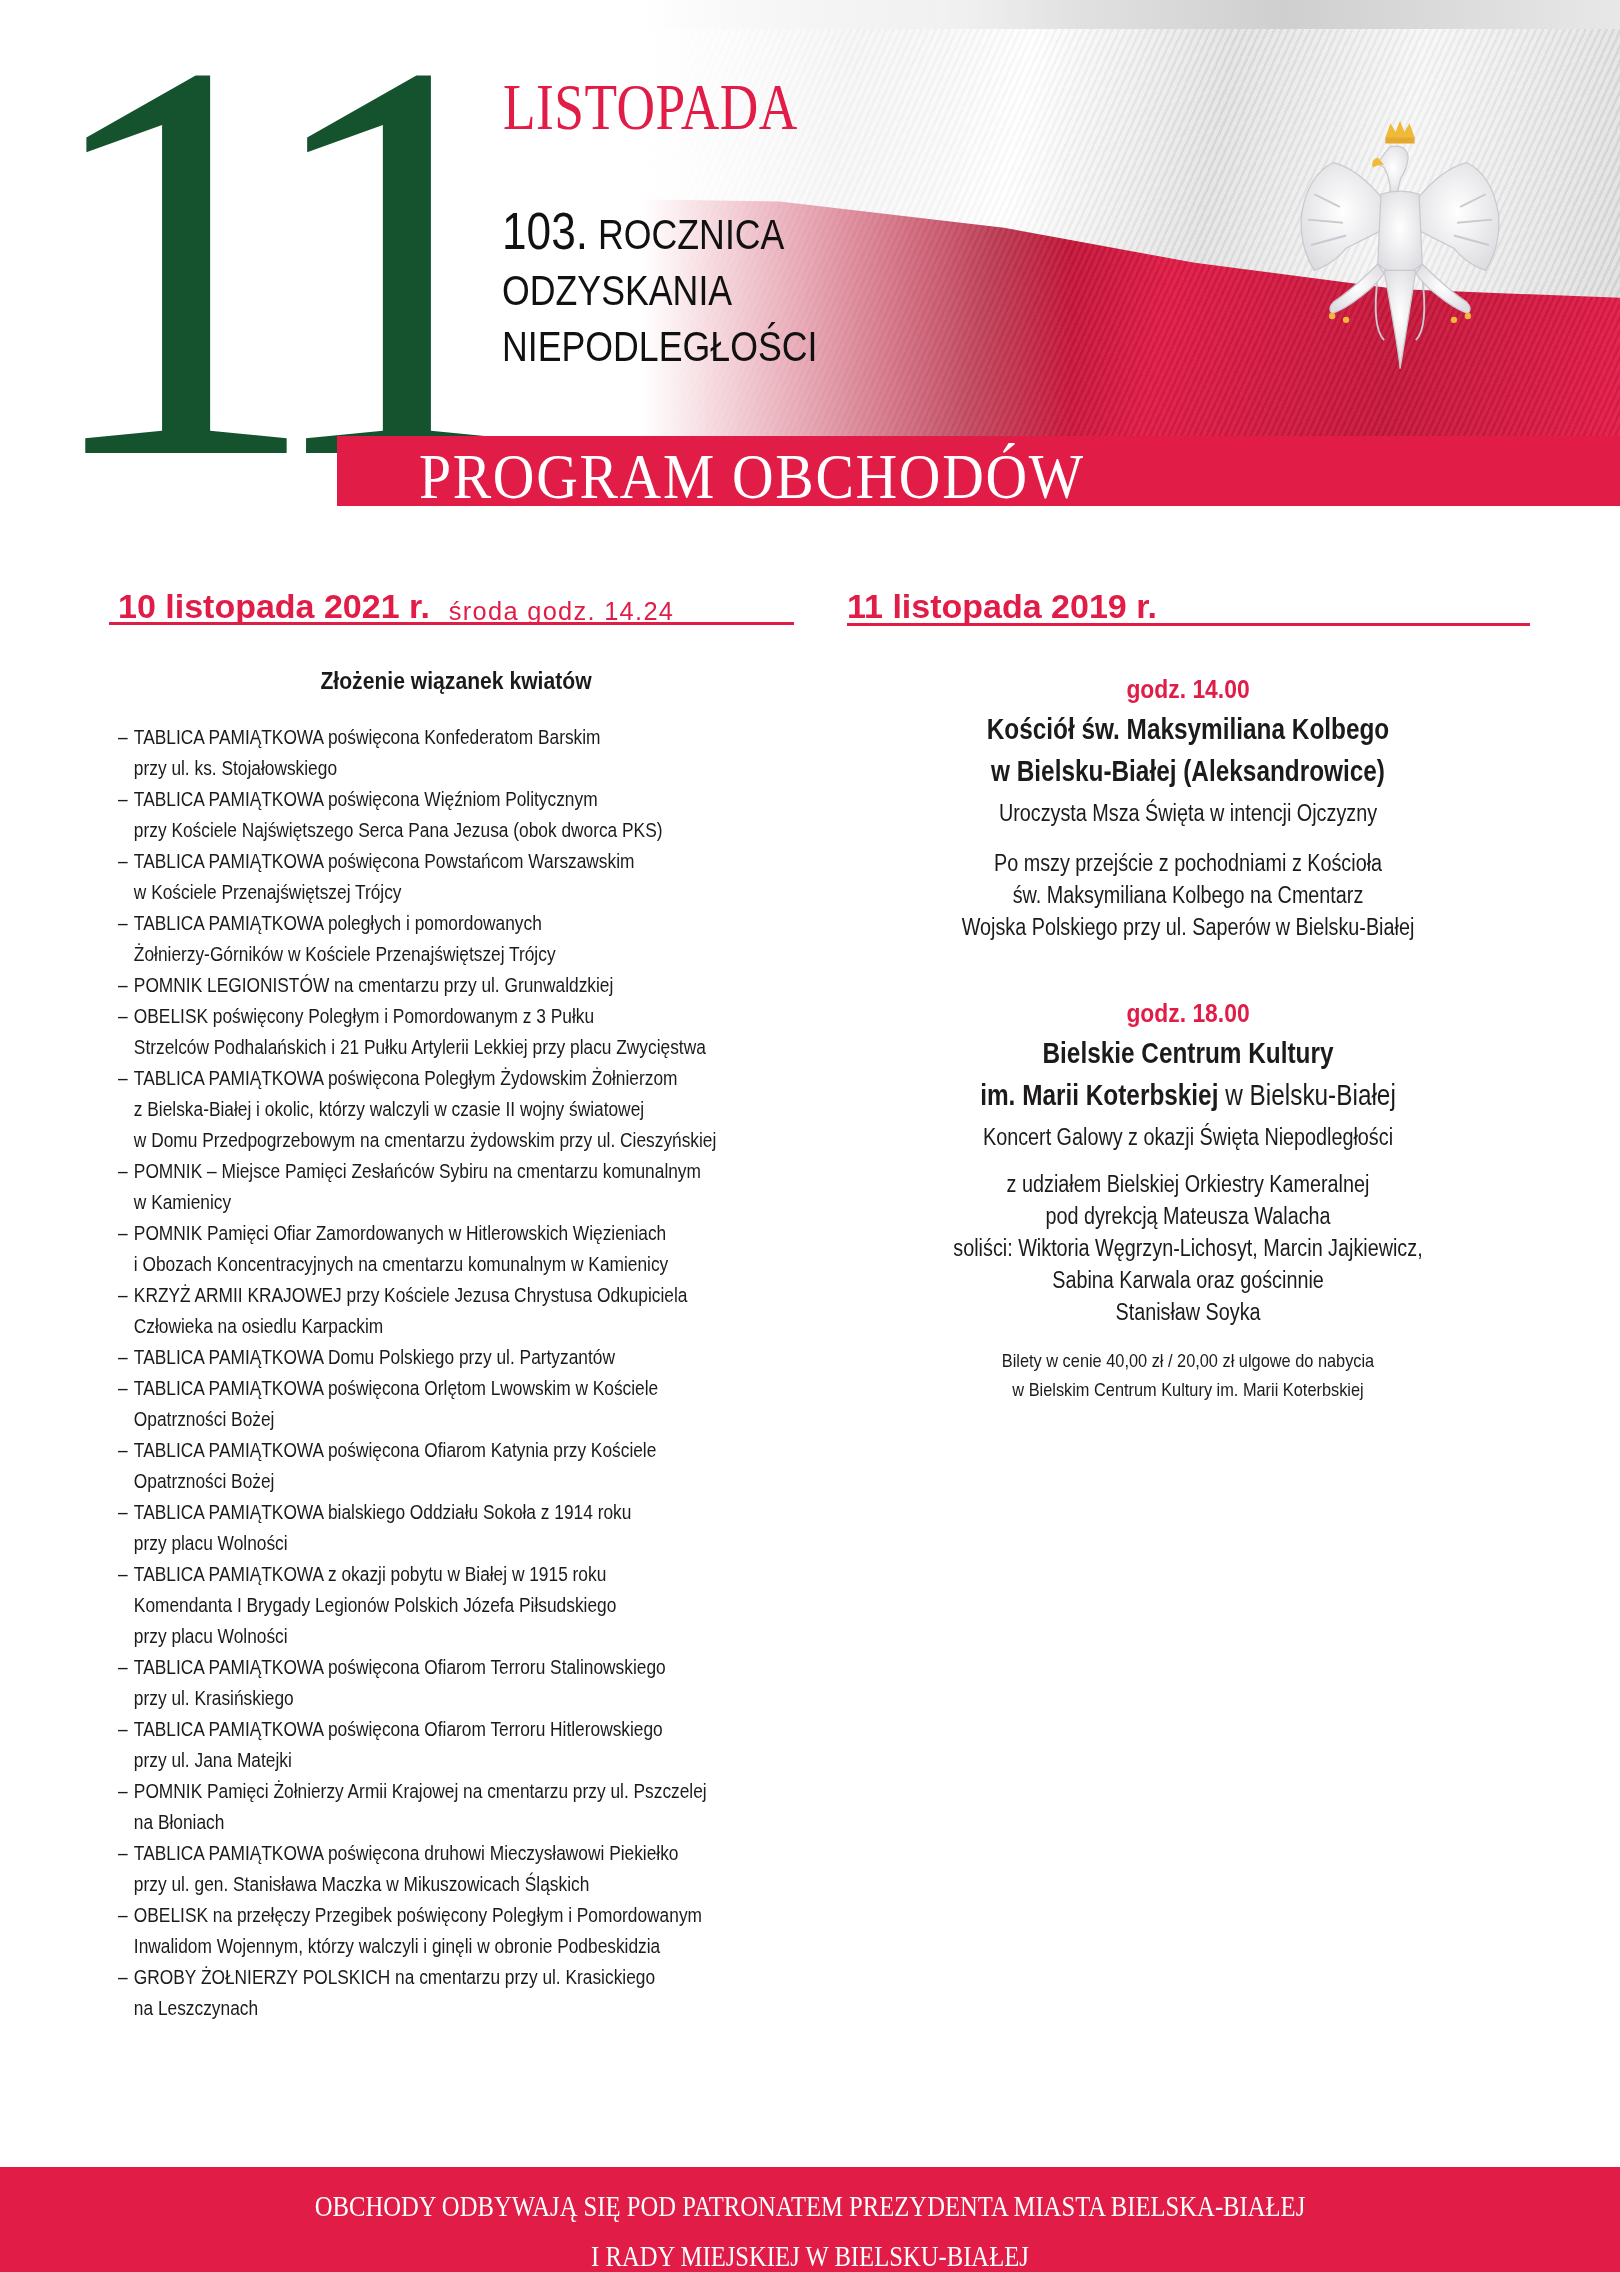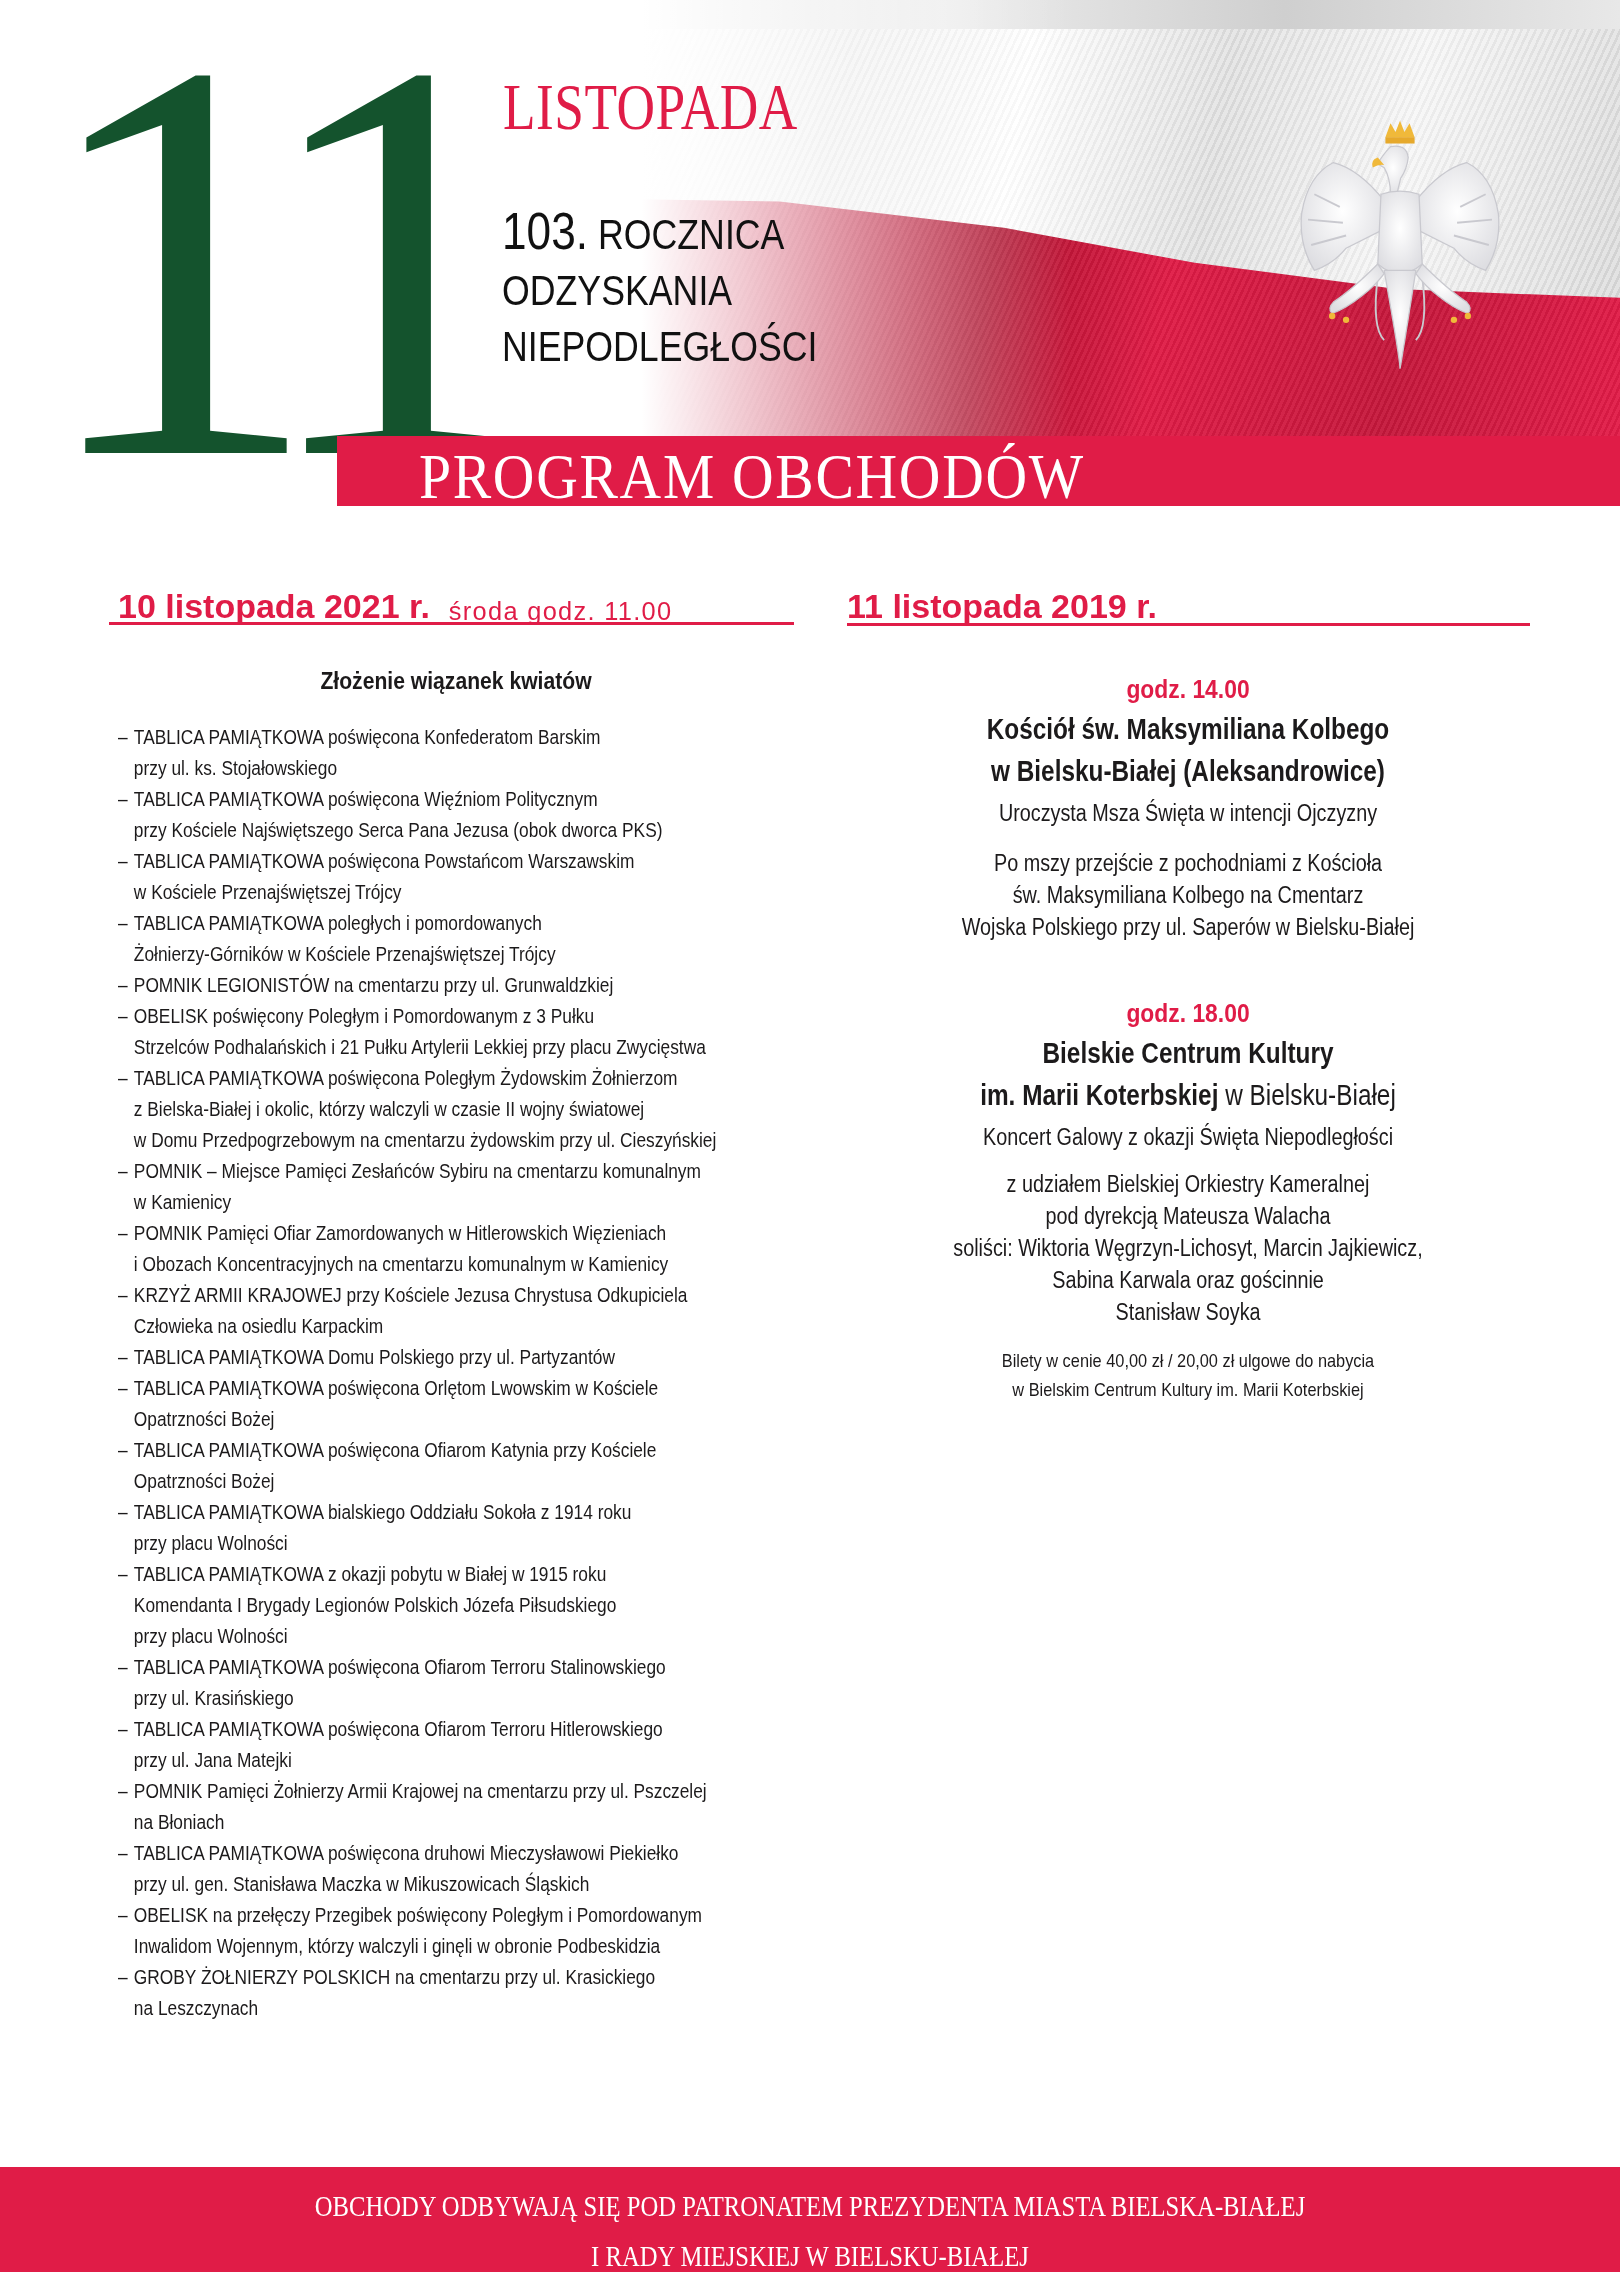--- a/index.html
+++ b/index.html
@@ -141,21 +141,21 @@
     <circle cx="282" cy="312" r="5" fill="#f0b93a"></circle>
       <circle cx="260" cy="318" r="5" fill="#f0b93a"></circle>
   </svg>
 
   <div class="banner"></div>
   <div class="program">PROGRAM OBCHODÓW</div>
 </div>
 
 <div class="col-head" style="left:118px; width:680px;">
   <span>10 listopada 2021 r.</span>
-  <span class="small">środa godz. 11.00</span>
+  <span class="small">środa godz. 14.24</span>
 </div>
 <div class="col-line" style="left:109px; top:622px; width:685px;"></div>
 
 <div class="col-head" style="left:847px; width:680px;">
   <span>11 listopada 2019 r.</span>
 </div>
 <div class="col-line" style="left:847px; top:623px; width:683px;"></div>
 
 <div class="left-col">
   <div class="left-title">Złożenie wiązanek kwiatów</div>

